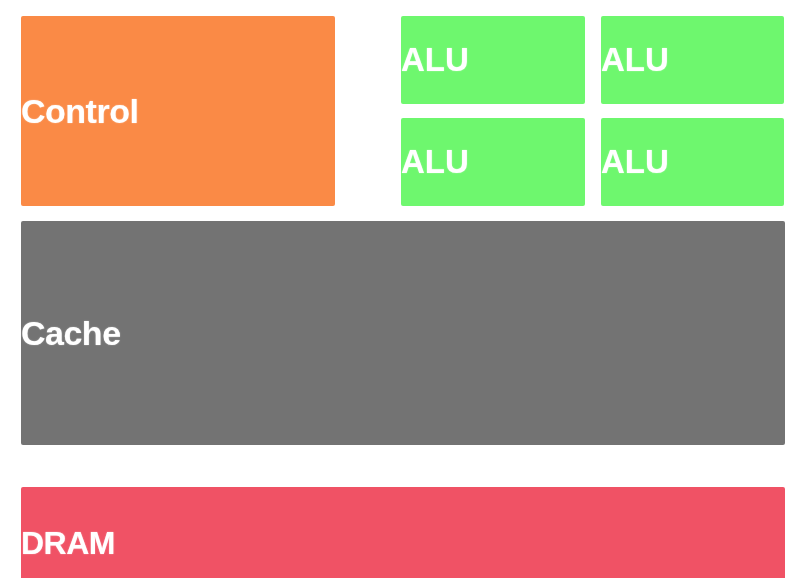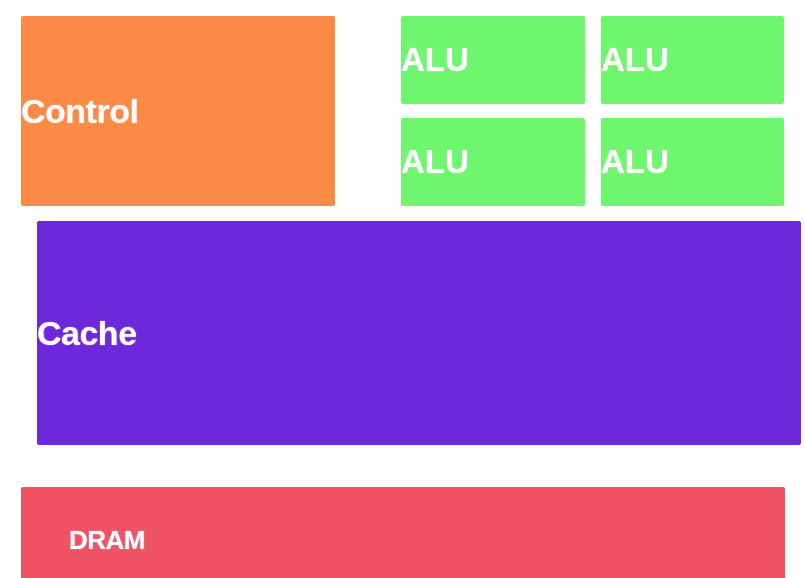--- a/index.html
+++ b/index.html
@@ -63,40 +63,38 @@
   #alu-block-2 { left: 601px; top: 16px; width: 183px; }
   #alu-block-3 { left: 401px; top: 118px; }
   #alu-block-4 { left: 601px; top: 118px; width: 183px; }
 
   
   #cache-block {
     left: 21px;
     top: 221px;
     width: 764px;
     height: 224px;
-    background: #6d28d9;
-    margin-left: 16px;
+    background: #737373;
   }
   #cache-block .block-label {
     font-size: 34px;
   }
 
   
   #dram-block {
     left: 21px;
     top: 487px;
     width: 764px;
     height: 105px;
     background: #f05265;
     align-items: flex-start;
     padding-top: 38px;
   }
   #dram-block .block-label {
-    font-size: 26px;
-    margin-left: 48px;
+    font-size: 32px;
   }
 </style>
 </head>
 <body>
 
 <div id="diagram-root">
 
   <div class="block" id="control-block">
     <span class="block-label">Control</span>
   </div>

